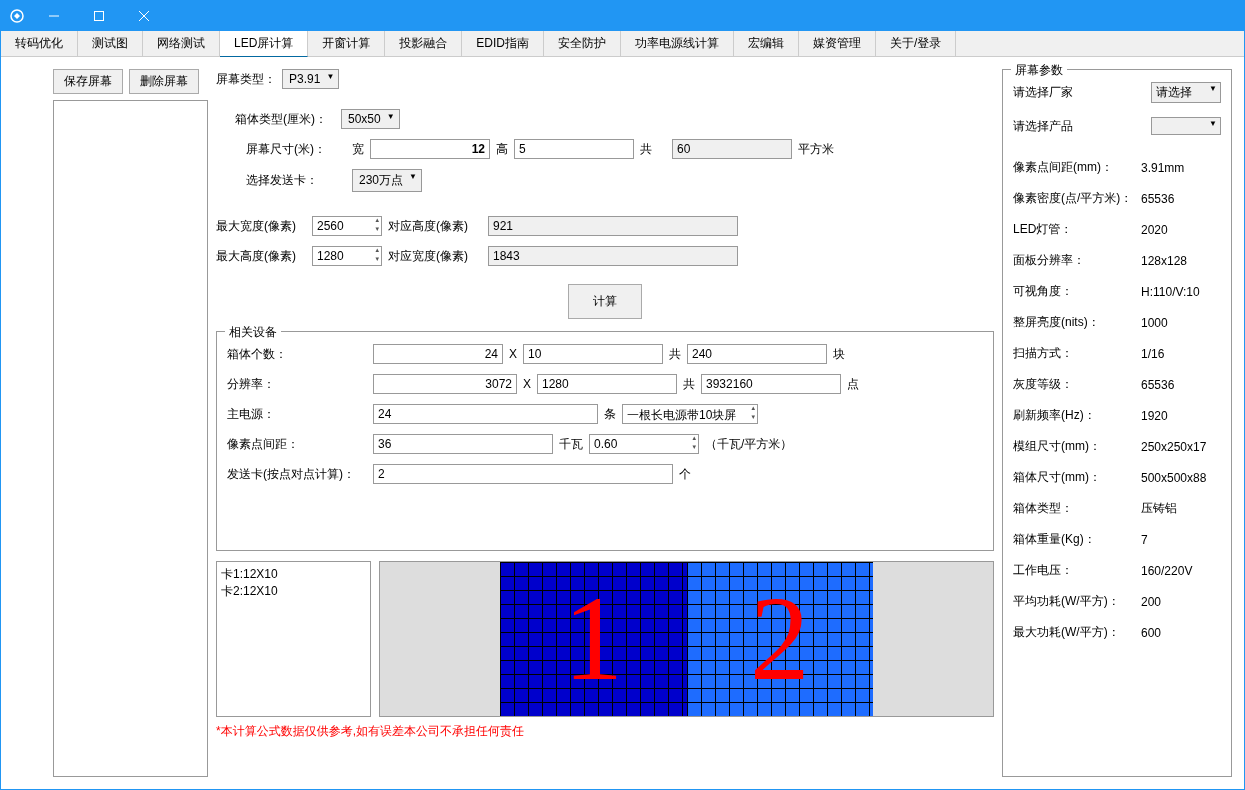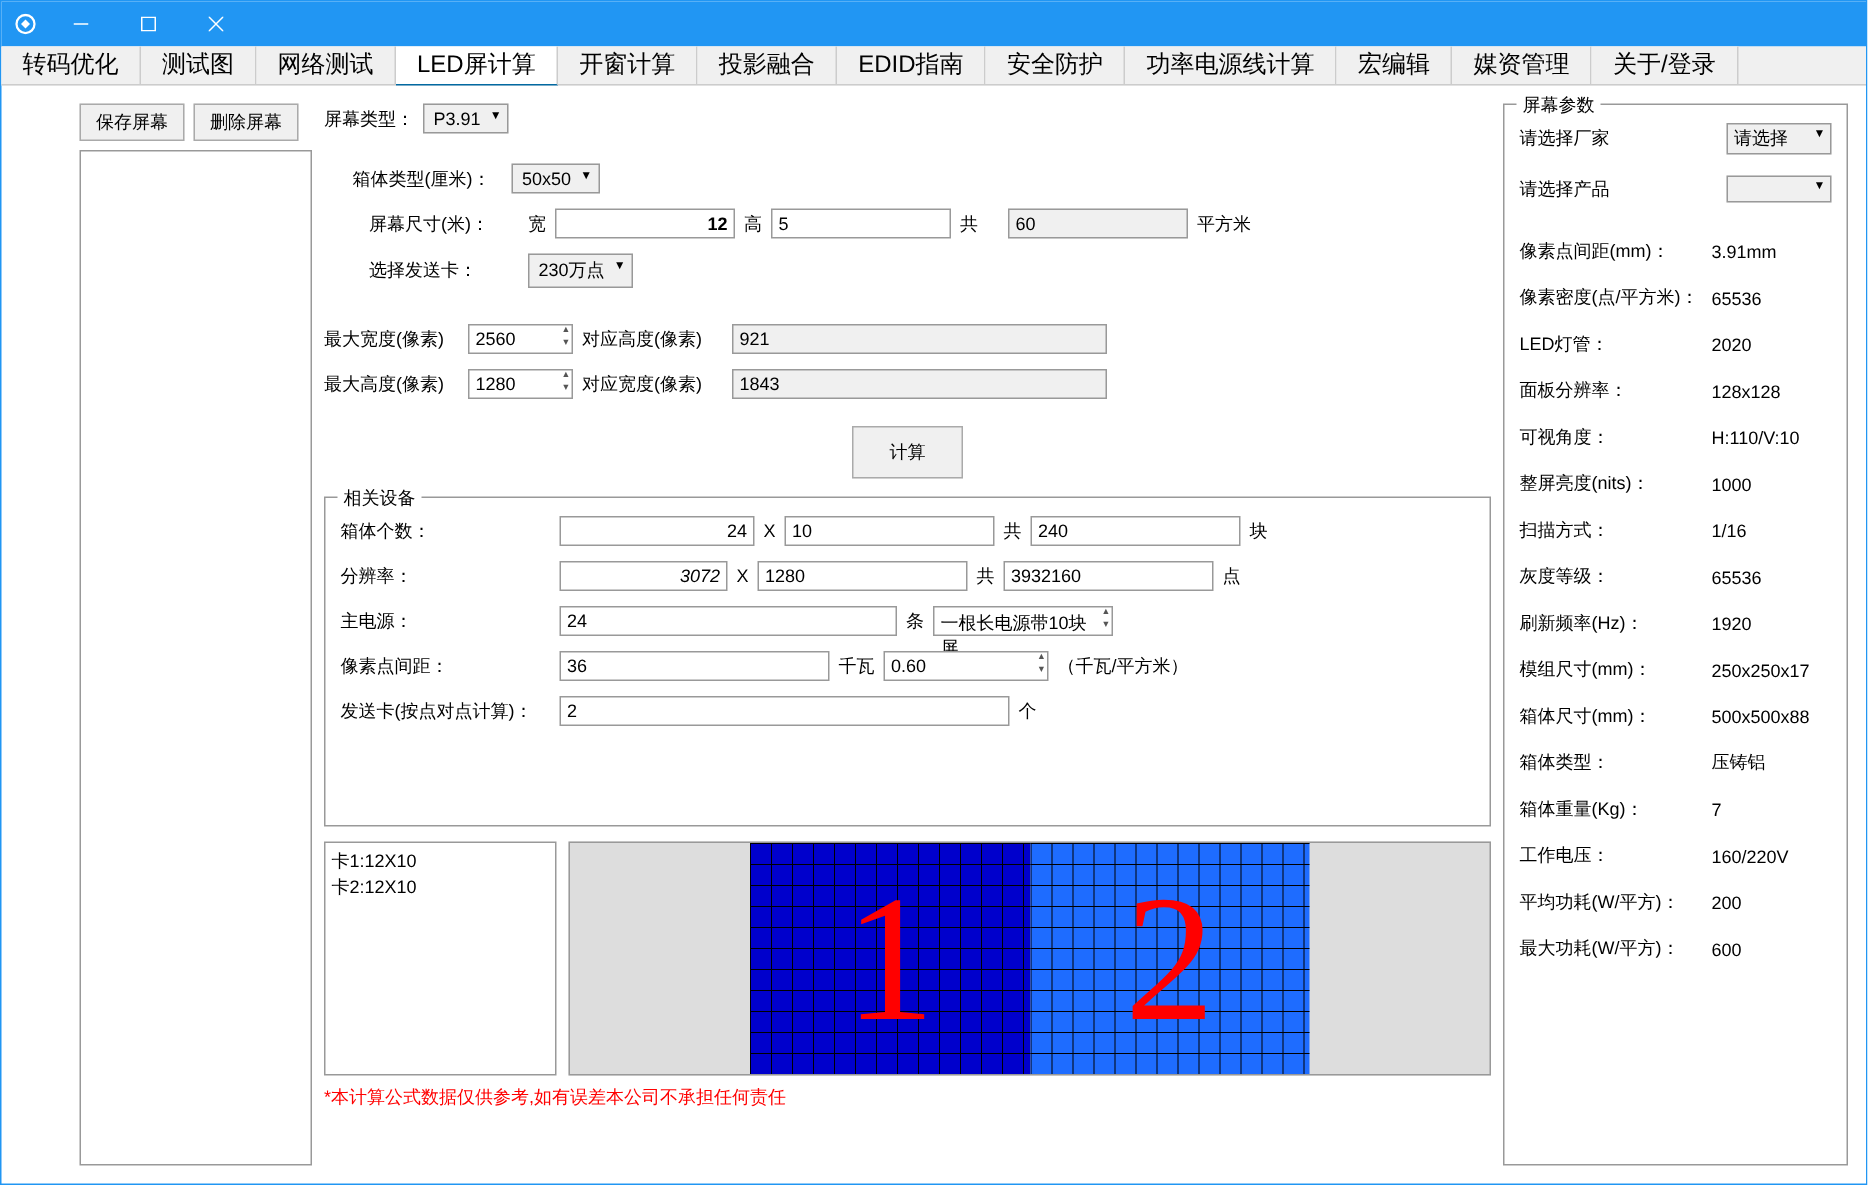--- a/index.html
+++ b/index.html
@@ -4,21 +4,21 @@
 <style>
 * { box-sizing: border-box; margin: 0; padding: 0; font-family: "Microsoft YaHei", Arial, sans-serif; }
 body { background: #fff; font-size: 12px; color: #000; }
 .window { width: 1245px; height: 790px; border: 1px solid #2196F3; display: flex; flex-direction: column; }
 .titlebar { background: #2196F3; color: #fff; height: 30px; display: flex; align-items: center; padding: 0 0 0 8px; }
 .titlebar-icon { width: 16px; height: 16px; margin-right: 6px; display: inline-flex; align-items: center; justify-content: center; }
 .titlebar-title { flex: 1; font-size: 13px; }
 .win-controls { display: flex; height: 100%; }
 .win-btn { width: 45px; height: 30px; display: flex; align-items: center; justify-content: center; color: #fff; cursor: pointer; }
 .tabbar { background: #f0f0f0; border-bottom: 1px solid #ccc; display: flex; height: 26px; }
-.tab { padding: 0 14px; display: flex; align-items: center; border-right: 1px solid #ccc; cursor: pointer; background: #f0f0f0; font-size: 16px; }
+.tab { padding: 0 14px; display: flex; align-items: center; border-right: 1px solid #ccc; cursor: pointer; background: #f0f0f0; font-size: 12px; }
 .tab.active { background: #fff; border-bottom: 1px solid #0369a1; margin-bottom: -1px; font-weight: normal; }
 .content { flex: 1; display: flex; padding: 12px; gap: 8px; }
 .left-col { width: 155px; display: flex; flex-direction: column; gap: 6px; margin-left: 40px; }
 .btnrow { display: flex; gap: 6px; }
 .btn { background: #f0f0f0; border: 1px solid #aaa; padding: 3px 10px; cursor: pointer; font-size: 12px; }
 .listbox { flex: 1; border: 1px solid #999; background: #fff; }
 .middle-col { flex: 1; display: flex; flex-direction: column; }
 .form-row { display: flex; align-items: center; margin-bottom: 10px; gap: 6px; }
 .label { min-width: 100px; }
 .select { border: 1px solid #999; background: #f0f0f0; padding: 2px 18px 2px 6px; position: relative; cursor: pointer; font-size: 12px; }
@@ -147,32 +147,32 @@
           <span class="label" style="min-width:140px">箱体个数：</span>
           <input class="input" style="width: 130px; text-align: right;" value="24">
           <span>X</span>
           <input class="input" style="width: 140px;" value="10">
           <span>共</span>
           <input class="input" style="width: 140px;" value="240">
           <span>块</span>
         </div>
         <div class="form-row">
           <span class="label" style="min-width:140px">分辨率：</span>
-          <input class="input" style="width: 112px; text-align: right; font-style: italic;" value="3072">
+          <input class="input" style="width: 144px; text-align: right;" value="3072">
           <span>X</span>
           <input class="input" style="width: 140px;" value="1280">
           <span>共</span>
           <input class="input" style="width: 140px;" value="3932160">
           <span>点</span>
         </div>
         <div class="form-row">
           <span class="label" style="min-width:140px">主电源：</span>
           <input class="input" style="width: 225px;" value="24">
           <span>条</span>
-          <span class="spinner" style="width:120px">一根长电源带10块屏</span>
+          <span class="spinner" style="width:136px">一根长电源带10块屏</span>
         </div>
         <div class="form-row">
           <span class="label" style="min-width:140px">像素点间距：</span>
           <input class="input" style="width: 180px;" value="36">
           <span>千瓦</span>
           <span class="spinner" style="width:110px">0.60</span>
           <span>（千瓦/平方米）</span>
         </div>
         <div class="form-row">
           <span class="label" style="min-width:140px">发送卡(按点对点计算)：</span>

